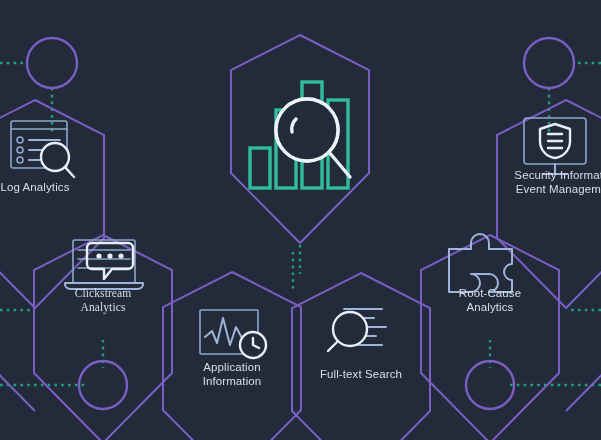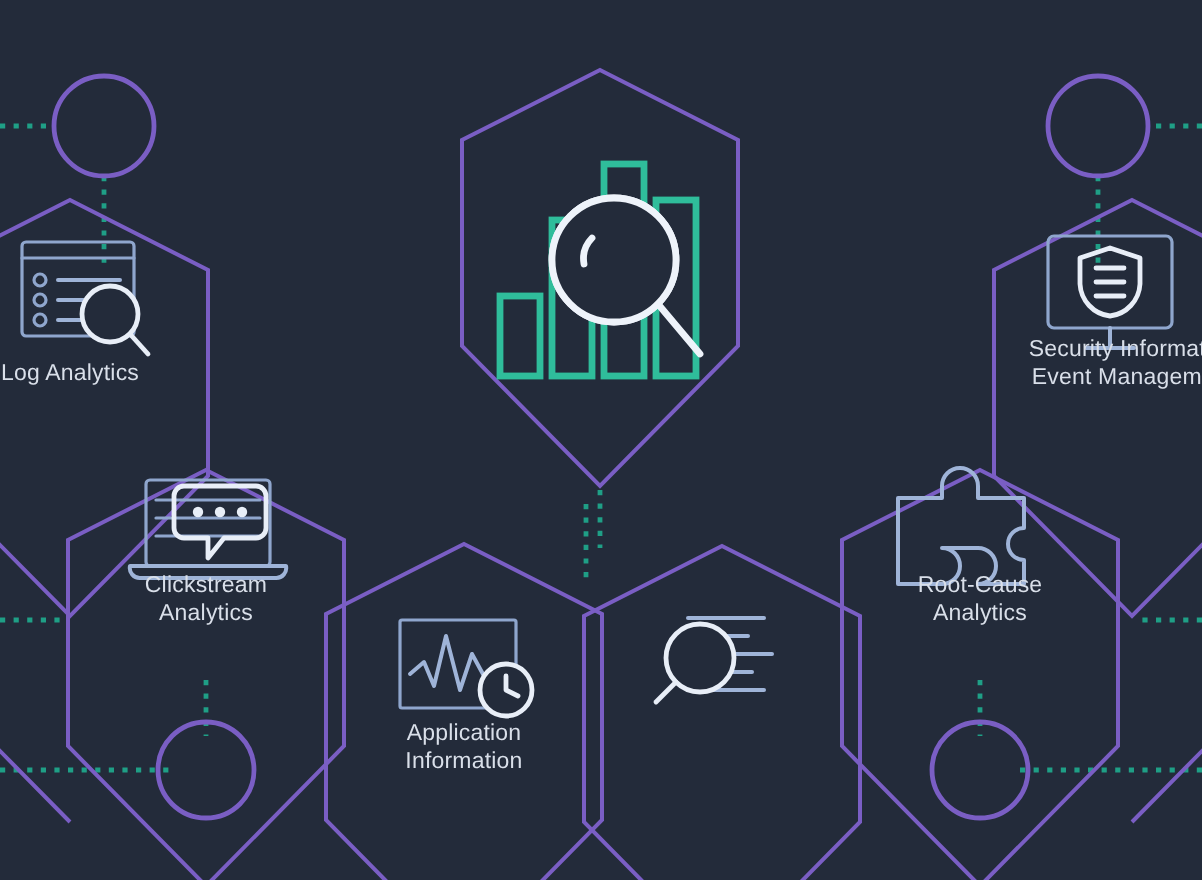--- a/index.html
+++ b/index.html
@@ -203,26 +203,27 @@
       <line class="icon-line" x1="543" y1="174" x2="567" y2="174"></line>
       <path class="icon-glass" d="M555 124 L570 129 L570 142 a17 17 0 0 1 -15 16 a17 17 0 0 1 -15 -16 L540 129 Z" fill="#232b3a"></path>
       <path class="icon-glass" d="M548 134 L562 134" stroke-width="1.8"></path>
       <path class="icon-glass" d="M548 141 L562 141" stroke-width="1.8"></path>
       <path class="icon-glass" d="M548 148 L562 148" stroke-width="1.8"></path>
     </g>
   </svg>
 
   <div class="label" style="left:-30px; top:181px; width:130px;">Log Analytics</div>
 
-  <div class="label" style="left:38px; top:287px; width:130px;">Clickstream
+  <div class="label" style="left:38px; top:287px; width:130px;font-family:Liberation Serif, serif;">Clickstream
 Analytics</div>
 
   <div class="label" style="left:167px; top:361px; width:130px;">Application
 Information</div>
 
+  <div class="label" style="left:296px; top:368px; width:130px;">Full-text Search</div>
 
   <div class="label" style="left:425px; top:287px; width:130px;">Root-Cause
 Analytics</div>
 
   <div class="label" style="left:489px; top:169px; width:155px; text-align:center;">Security Information
 Event Management</div>
 
 </div>
 
 </body></html>

